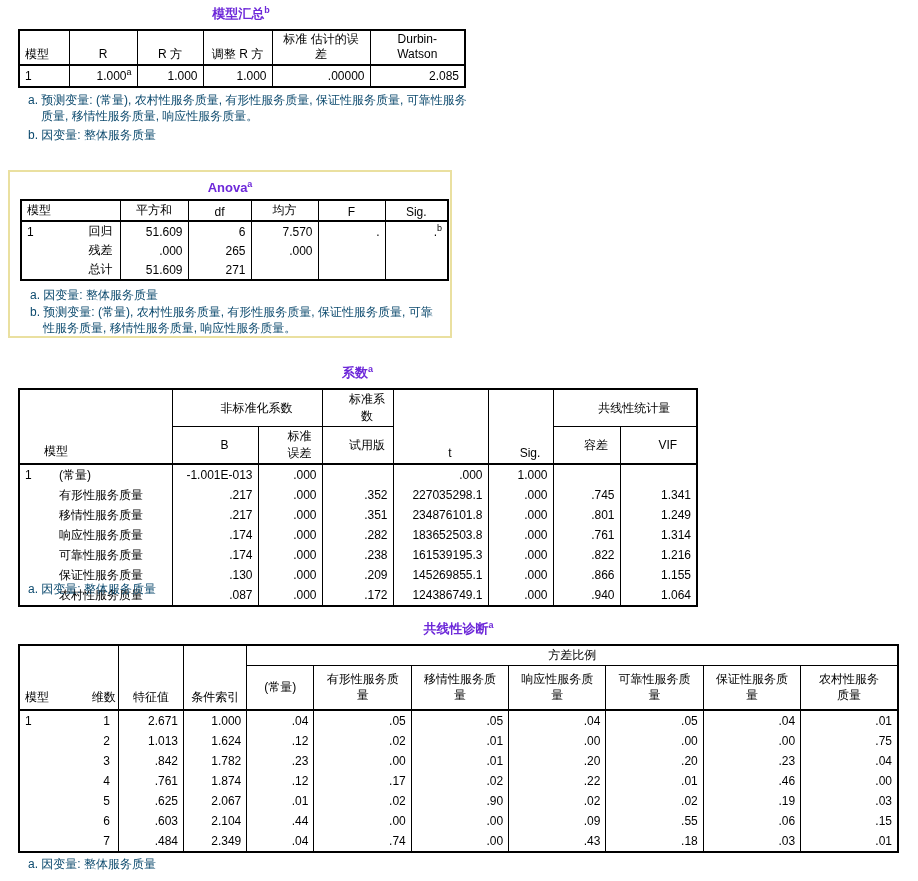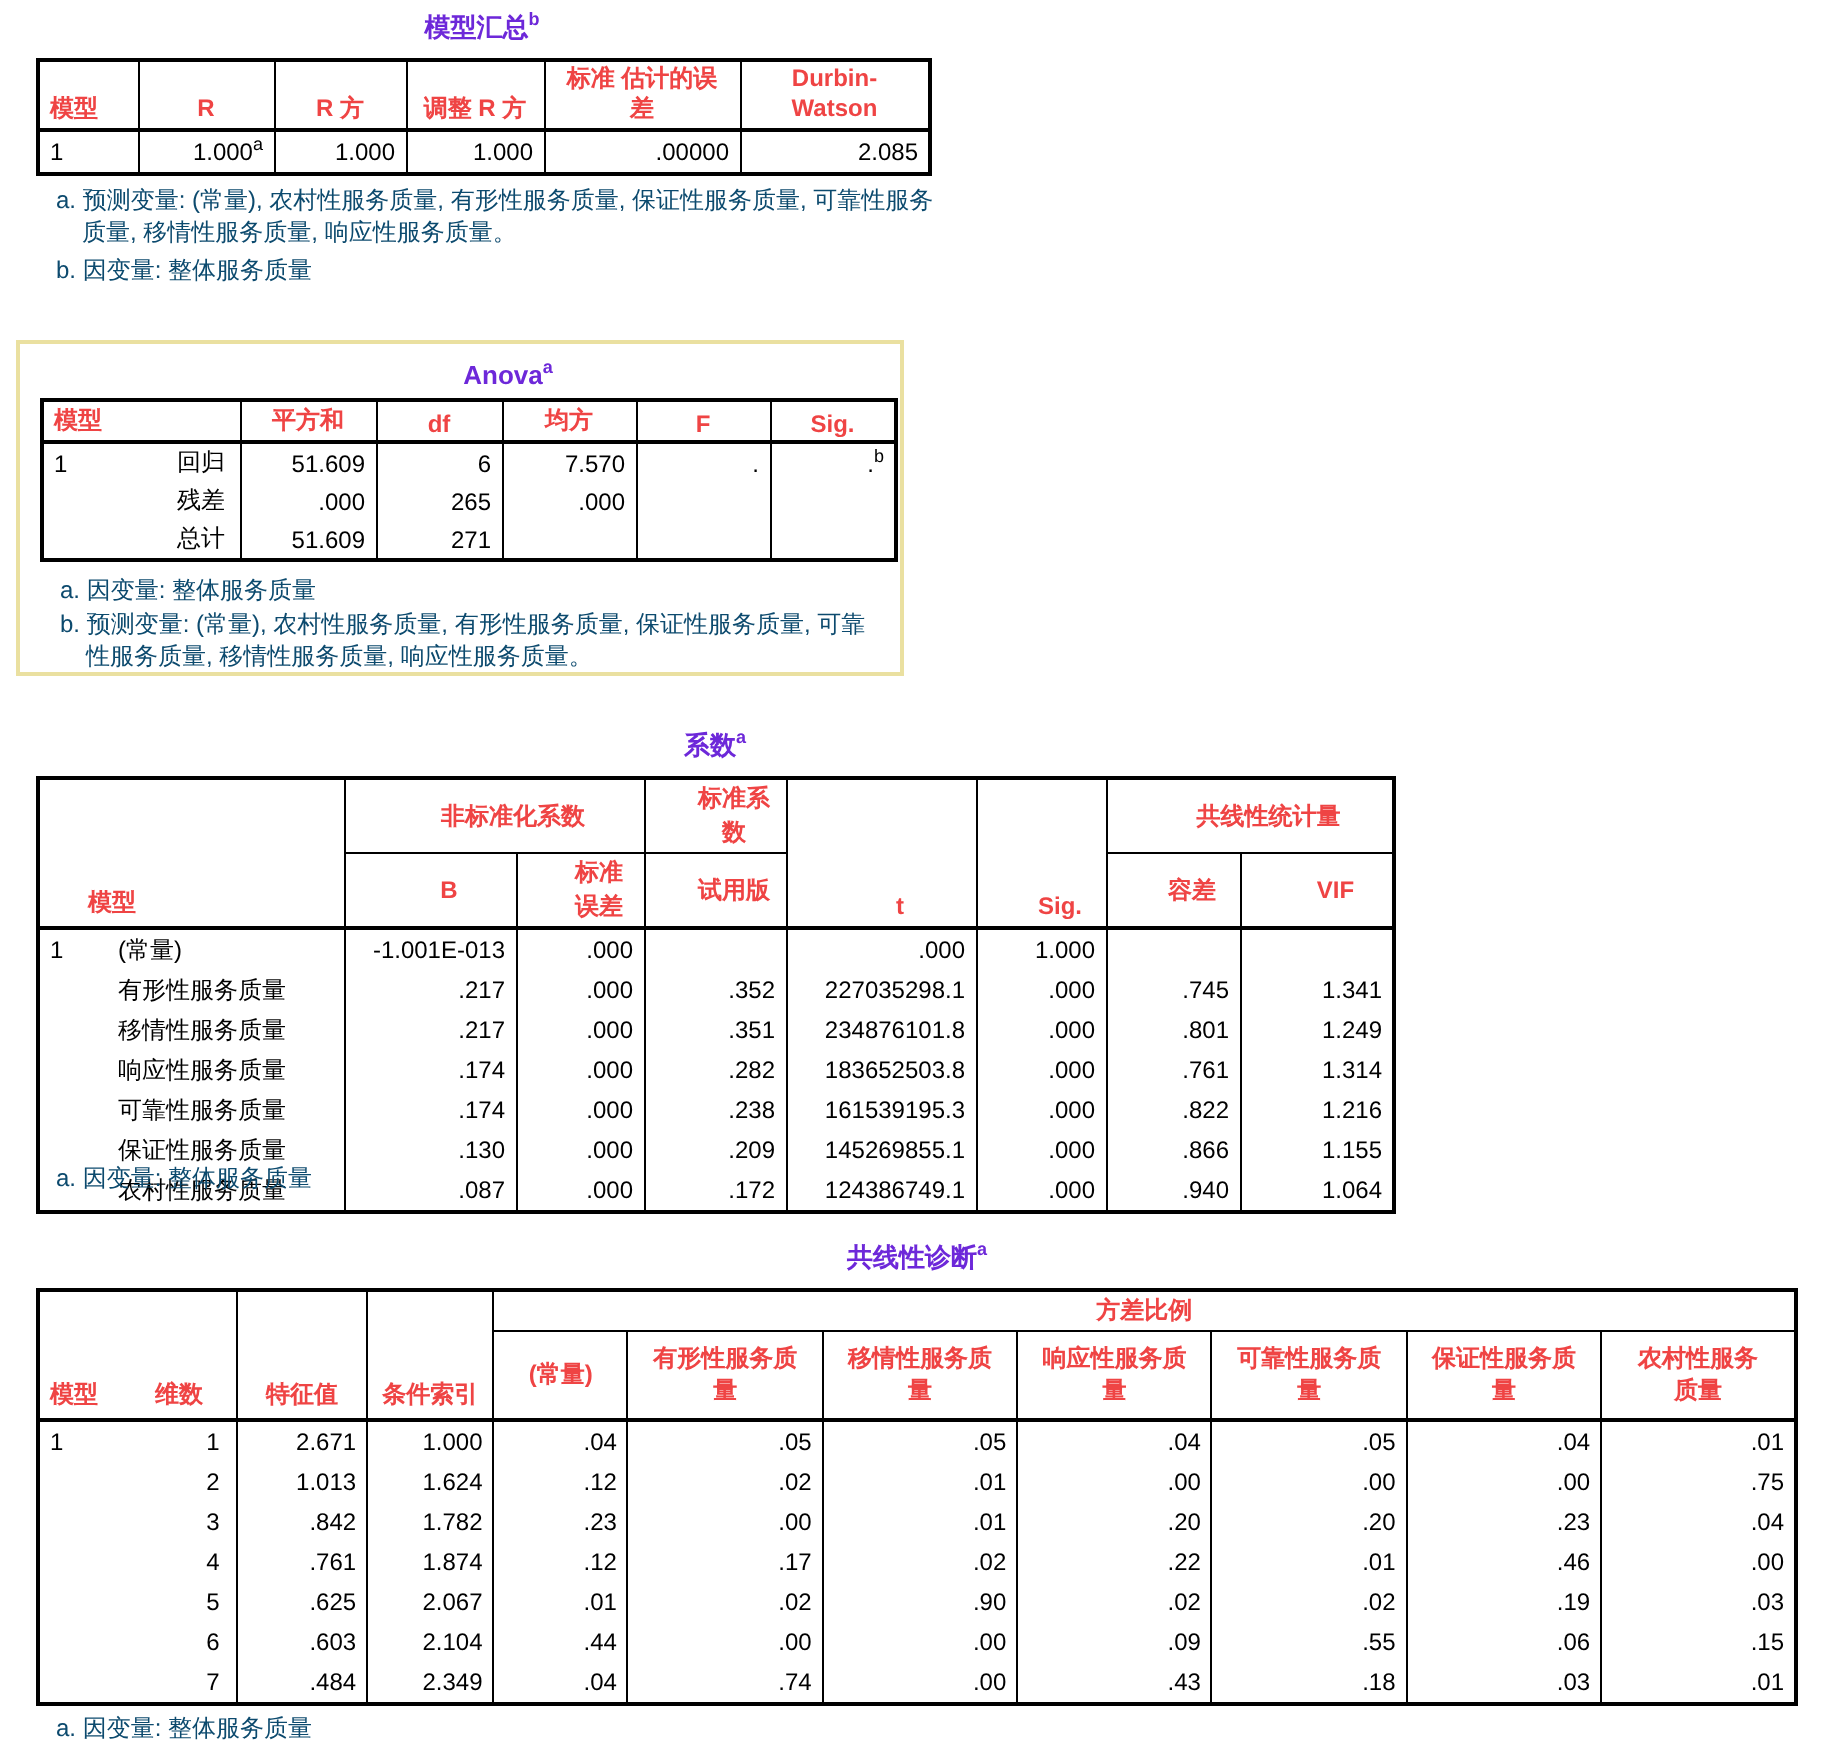--- a/index.html
+++ b/index.html
@@ -2,21 +2,21 @@
 <html><head>
 <meta charset="utf-8">
 <style>
   html,body{margin:0;padding:0;background:#fff;}
   body{width:918px;height:881px;position:relative;font-family:"Liberation Sans","DejaVu Sans",sans-serif;color:#000;}
   .abs{position:absolute;}
   .title{font-size:13px;font-weight:bold;color:#6d28d9;text-align:center;}
   sup{font-size:9px;line-height:0;}
   .fn{font-size:12px;color:#0c4a6e;line-height:1.35;padding-left:13px;text-indent:-13px;}
   table.spss{border-collapse:collapse;border:2px solid #000;table-layout:fixed;font-size:12px;background:#fff;}
-  table.spss th{font-weight:bold;color:#ef4444;}
+  table.spss th{font-weight:normal;color:#000000;}
   table.spss th,table.spss td{border-right:1px solid #000;padding:1px 5px;overflow:hidden;white-space:normal;}
   table.spss thead{border-bottom:2px solid #000;}
   table.spss .grp{border-bottom:1px solid #000;text-align:center;}
   
   #t1 thead th{height:30px;vertical-align:bottom;text-align:center;padding-bottom:2px;line-height:1.25;}
   #t1 thead th.bl{text-align:left;}
   #t1 thead th.pw{padding-left:10px;padding-right:10px;}
   #t1 tbody td{height:18px;text-align:right;}
   #t1 tbody td:first-child{text-align:left;}
   
@@ -31,21 +31,21 @@
   #t3 thead th.vb{vertical-align:bottom;padding-bottom:3px;}
   #t3 thead th.bl{text-align:left;vertical-align:bottom;padding-bottom:3px;}
   #t3 tbody td{height:18px;text-align:right;}
   #t3 tbody td:nth-child(1){text-align:left;border-right:none;}
   #t3 tbody td:nth-child(2){text-align:left;}
   
   #t4 thead tr.r1 th{height:15px;}
   #t4 thead tr.r2 th{height:41px;text-align:center;vertical-align:middle;line-height:1.3;padding:1px 12px;}
   #t4 thead th.vb{vertical-align:bottom;text-align:center;padding-bottom:3px;}
   #t4 thead th.bl{text-align:left;vertical-align:bottom;padding-bottom:3px;}
-  #t4 thead th.brr{vertical-align:bottom;padding-bottom:3px;padding-right:2px;margin-top:19px;}
+  #t4 thead th.brr{text-align:right;vertical-align:bottom;padding-bottom:3px;padding-right:2px;margin-top:19px;}
   #t4 thead th.nr{border-right:none;}
   #t4 tbody td{height:18px;text-align:right;}
   #t4 tbody td:nth-child(1){text-align:left;border-right:none;}
   #t4 tbody td:nth-child(2){padding-right:8px;}
 </style>
 </head>
 <body>
 
 <div class="abs title" style="left:18px;top:5px;width:446px;"><span>模型汇总</span><sup>b</sup></div>
 
@@ -77,21 +77,21 @@
         <td>.00000</td>
         <td>2.085</td>
       </tr>
     </tbody>
 </table>
 
 <div class="fn abs" style="left:28px;top:92px;width:436px;">a. 预测变量: (常量), 农村性服务质量, 有形性服务质量, 保证性服务质量, 可靠性服务质量, 移情性服务质量, 响应性服务质量。</div>
 <div class="fn abs" style="left:28px;top:127px;width:436px;">b. 因变量: 整体服务质量</div>
 
 <div class="abs" id="anova-box" style="left:8px;top:170px;width:440px;height:164px;">
-  <div class="abs title" style="left:0;top:8px;width:100%;padding-left:24px;"><span>Anova</span><sup>a</sup></div>
+  <div class="abs title" style="left:0;top:8px;width:100%;"><span>Anova</span><sup>a</sup></div>
 
   <table class="spss abs" id="t2" style="left:10px;top:27px;width:427px;">
     <colgroup>
         <col style="width:30px">
         <col style="width:69px">
         <col style="width:68px">
         <col style="width:63px">
         <col style="width:67px">
         <col style="width:67px">
         <col style="width:63px">

